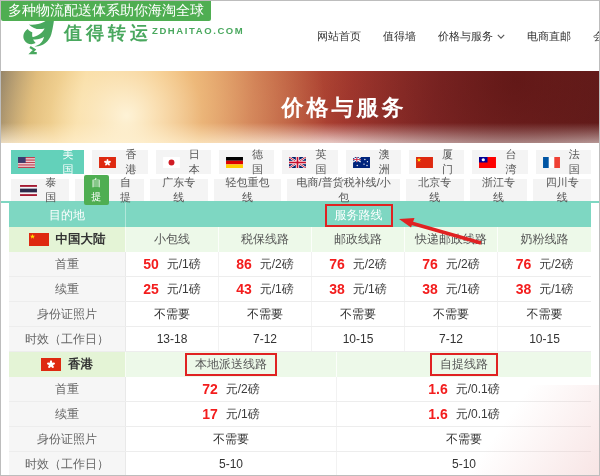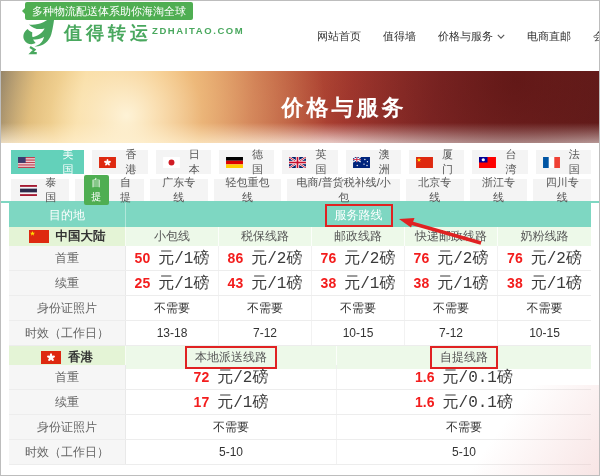--- a/index.html
+++ b/index.html
@@ -12,22 +12,22 @@
     font-family:"Liberation Sans","DejaVu Sans",sans-serif;}
   .page{position:relative;width:600px;height:476px;overflow:hidden;background:#fff;
     border:1px solid #bdbdbd;}
   
   .topbar{position:relative;height:70px;background:#fff;}
   .logo-wrap{position:absolute;left:20px;top:10px;display:flex;align-items:center;cursor:pointer;}
   .bird{width:36px;height:46px;}
   .brand-text{margin-left:7px;display:flex;line-height:1.1;}
   .brand-name{color:var(--brand-green);font-weight:bold;font-size:18px;letter-spacing:4px;}
   .brand-domain{color:var(--brand-green);font-weight:bold;font-size:9.5px;letter-spacing:1.6px;margin-top:2px;}
-  .tagline-badge{position:relative;margin-left:24px;margin-top:10px;background:var(--badge-green);
-    color:#fff;font-size:11px;padding:3px 7px;border-radius:2px;white-space:nowrap;}
+  .tagline-badge{position:relative;margin-left:0;margin-top:10px;background:var(--badge-green);
+    color:#fff;font-size:14px;padding:3px 7px;border-radius:2px;white-space:nowrap;}
   .tagline-badge:before{content:"";position:absolute;left:-5px;top:50%;margin-top:-4px;
     border:4px solid transparent;border-right-color:var(--badge-green);border-left-width:2px;}
   .nav{position:absolute;left:316px;top:0;height:70px;display:flex;align-items:center;gap:22px;white-space:nowrap;}
   .nav-item{font-size:11px;color:#333;text-decoration:none;display:inline-flex;align-items:center;gap:4px;cursor:pointer;}
   .chev{width:8px;height:5px;}
   
   .banner{position:relative;height:72px;
     background:
       radial-gradient(circle at 86% 12%, rgba(70,8,8,.5), rgba(70,8,8,0) 38%),
       radial-gradient(circle at 21% 62%, rgba(255,246,220,.95) 0%, rgba(255,226,160,.55) 16%, rgba(240,170,90,0) 42%),
@@ -46,28 +46,28 @@
   .flag{display:inline-flex;line-height:0;box-shadow:inset 0 0 0 1px rgba(0,0,0,.08);}
   .mini-badge{background:var(--badge-green);color:#fff;font-size:10px;padding:1px 4px;border-radius:2px;margin-right:2px;}
   
   .table{margin:0 8px;}
   .trow{display:grid;align-items:stretch;}
   .cell{display:flex;align-items:center;justify-content:center;gap:7px;text-align:center;
     border-right:1px solid rgba(0,0,0,.05);}
   .trow .cell:last-child{border-right:none;}
   .thead{height:24px;background:var(--teal);color:#fff;font-weight:normal;font-size:12px;}
   .thead .cell{border-right:1px solid rgba(255,255,255,.4);}
-  .sec-head{height:19px;font-size:12px;font-family:Liberation Mono, monospace;}
+  .sec-head{height:25px;font-size:12px;font-family:Liberation Mono, monospace;}
   .sec-head .cell{border-right:1px solid rgba(255,255,255,.75);}
   .sec-head .cell.region{background:var(--row-green);color:#333;font-weight:bold;font-size:12.5px;}
   .sec-head .cell.svc{background:var(--row-green-light);color:#555;}
   .drow{height:25px;font-size:12px;color:#333;border-bottom:1px solid #ededed;background:#fff;}
   .drow .cell.lab{background:var(--label-bg);color:#666;}
   .num{color:var(--price-red);font-size:14px;font-weight:bold;}
-  .unit{font-size:16px;color:#3a3a3a;margin-left:1px;font-family:Liberation Mono, monospace;}
+  .unit{font-size:12px;color:#3a3a3a;margin-left:1px;}
   .ann-box{display:inline-block;border:2px solid var(--annotation-red);padding:1px 8px;}
   
   .arrow-svg{position:absolute;left:0;top:0;width:600px;height:476px;pointer-events:none;z-index:6;}
   .corner-tint{position:absolute;right:0;bottom:0;width:150px;height:90px;pointer-events:none;z-index:5;
     background:linear-gradient(305deg, rgba(236,186,186,.38), rgba(236,186,186,0) 62%);}
 </style>
 </head>
 <body>
 
 <div class="page">

